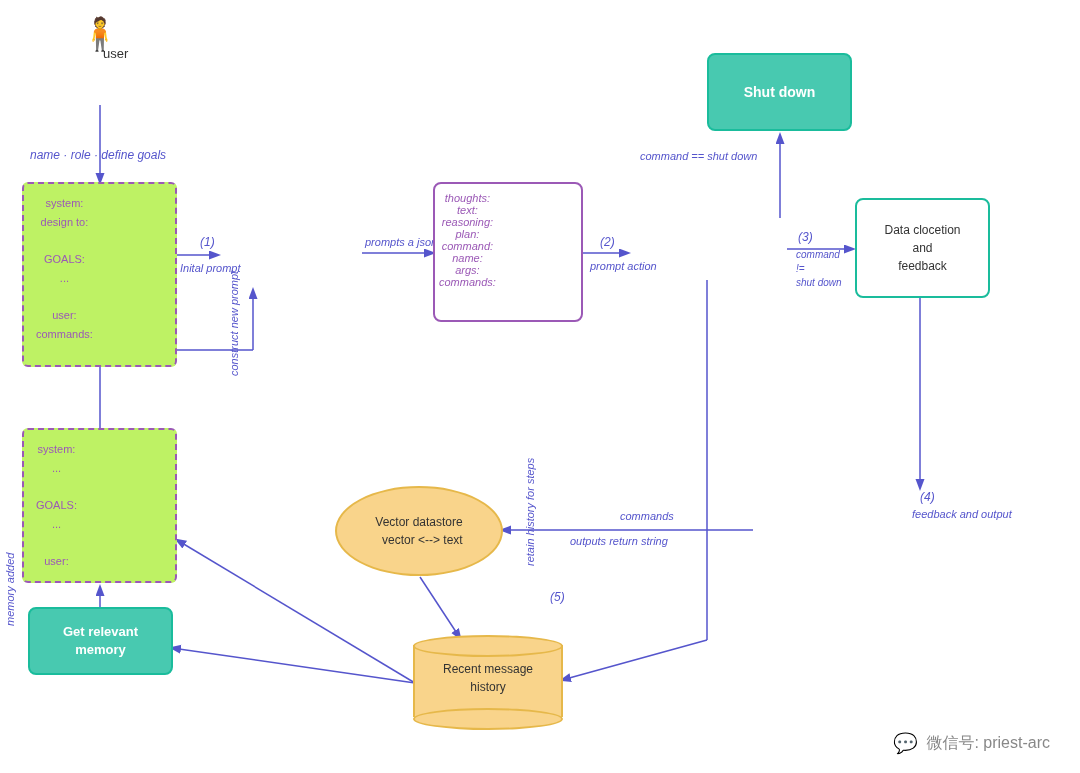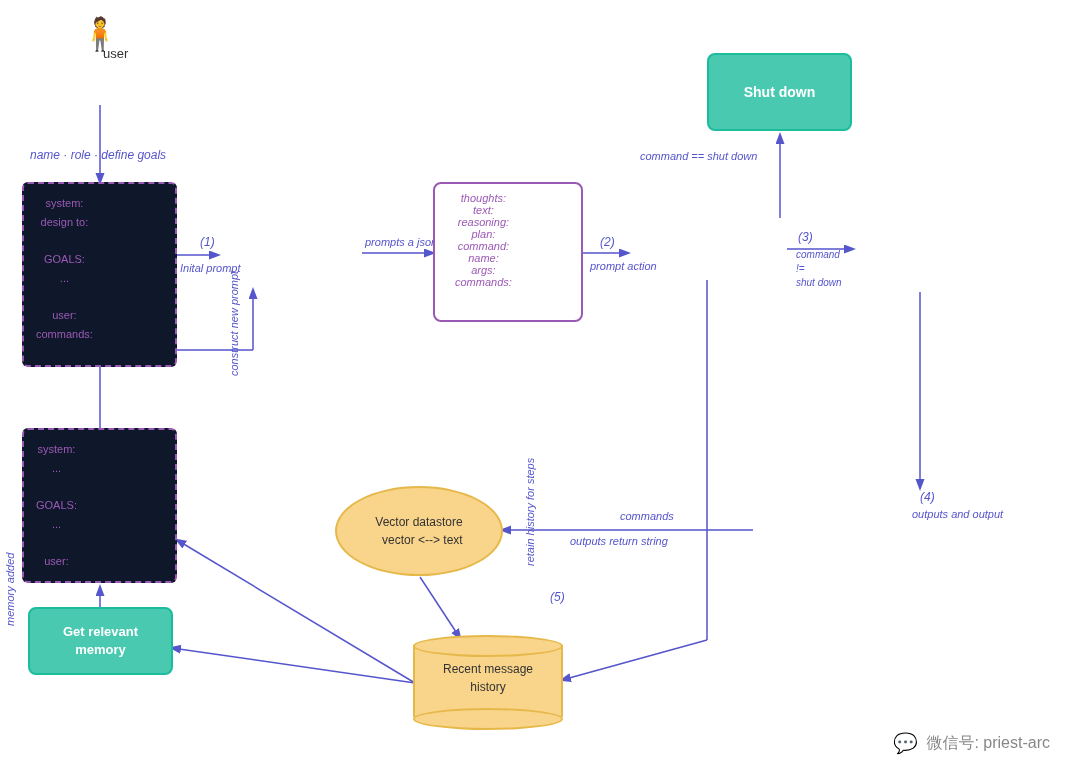--- a/index.html
+++ b/index.html
@@ -21,21 +21,21 @@
       position: absolute;
       display: flex;
       align-items: center;
       justify-content: center;
       text-align: center;
       font-size: 13px;
       font-weight: 500;
     }
     .node-dashed {
       border: 2px dashed #9b59b6;
-      background: #0f172a;
+      background: #bef264;
       border-radius: 6px;
     }
     .node-pink {
       background: #f08080;
       border: 2px solid #e05555;
       border-radius: 12px;
       color: #fff;
     }
     .node-teal {
       background: #48c9b0;
@@ -179,41 +179,44 @@
 
   <div class="step-label" style="top:235px; left:200px; font-style:italic;">
     (1)
   </div>
 
 
   <div class="label" style="top:236px; left:365px; font-size:11px; color:#5555cc; font-style:italic;">
     prompts a json
   </div>
 
-  <div class="node node-purple-outline" style="left:433px; top:182px; width:150px; height:140px; align-items:flex-start; justify-content:flex-start; padding:8px 20px; font-size:11px; color:#9b59b6; font-style:italic; font-weight:400;">
+  <div class="node node-purple-outline" style="left:433px; top:182px; width:150px; height:140px; align-items:flex-start; justify-content:flex-start; padding:8px 4px; font-size:11px; color:#9b59b6; font-style:italic; font-weight:400;">
     thoughts:<br>text:<br>reasoning:<br>plan:<br>command:<br>name:<br>args:<br>commands:
   </div>
 
   <div class="step-label" style="top:235px; left:600px; font-style:italic;">
     (2)
   </div>
 
   <div class="label" style="top:260px; left:590px; font-size:11px; color:#5555cc; font-style:italic;">
     prompt action
   </div>
 
 
   <div class="step-label" style="top:230px; left:798px; font-style:italic;">
     (3)
   </div>
 
   <div class="label" style="top:248px; left:796px; font-size:10px; color:#5555cc; font-style:italic; line-height:1.4;">
     command<br>!=<br>shut down
   </div>
 
+  <div class="node node-teal-outline" style="left:855px; top:198px; width:135px; height:100px; font-size:12px; color:#333; line-height:1.5; padding:6px;">
+    Data clocetion<br>and<br>feedback
+  </div>
 
   <div class="node node-teal" style="left:707px; top:53px; width:145px; height:78px; font-size:14px; font-weight:600;">
     Shut down
   </div>
 
   <div class="label" style="top:150px; left:640px; font-size:11px; color:#5555cc; ">
     command == shut down
   </div>
 
   <div class="label" style="top:370px; left:234px; font-size:11px; color:#5555cc; font-style:italic; transform:rotate(-90deg); transform-origin:left center; white-space:nowrap;">
@@ -237,21 +240,21 @@
   <div class="label" style="top:535px; left:570px; font-size:11px; color:#5555cc; font-style:italic;">
     outputs return string
   </div>
 
 
   <div class="step-label" style="top:490px; left:920px; font-style:italic;">
     (4)
   </div>
 
   <div class="label" style="top:508px; left:912px; font-size:11px; color:#5555cc; font-style:italic;">
-    outputs and output
+    feedback and output
   </div>
 
   <div class="step-label" style="top:590px; left:550px; font-style:italic;">
     (5)
   </div>
 
   <div class="label" style="top:560px; left:530px; font-size:11px; color:#5555cc; font-style:italic; transform:rotate(-90deg); transform-origin:left center; white-space:nowrap;">
     retain history for steps
   </div>
 

